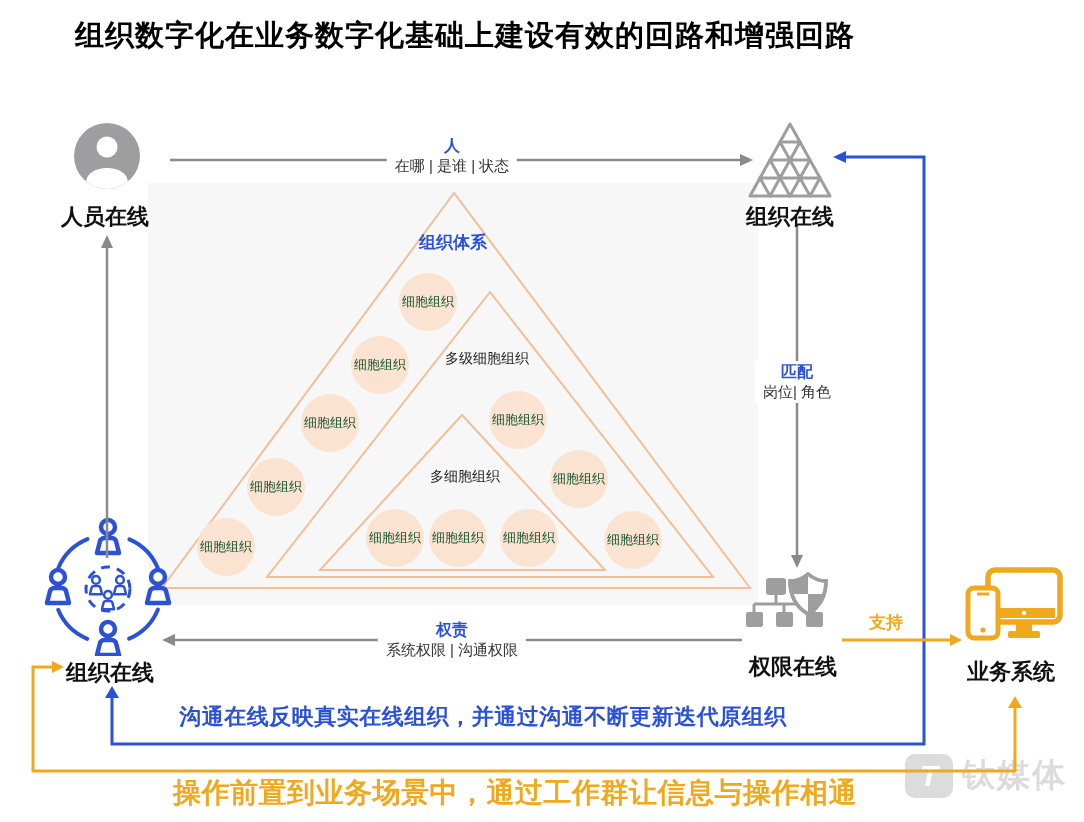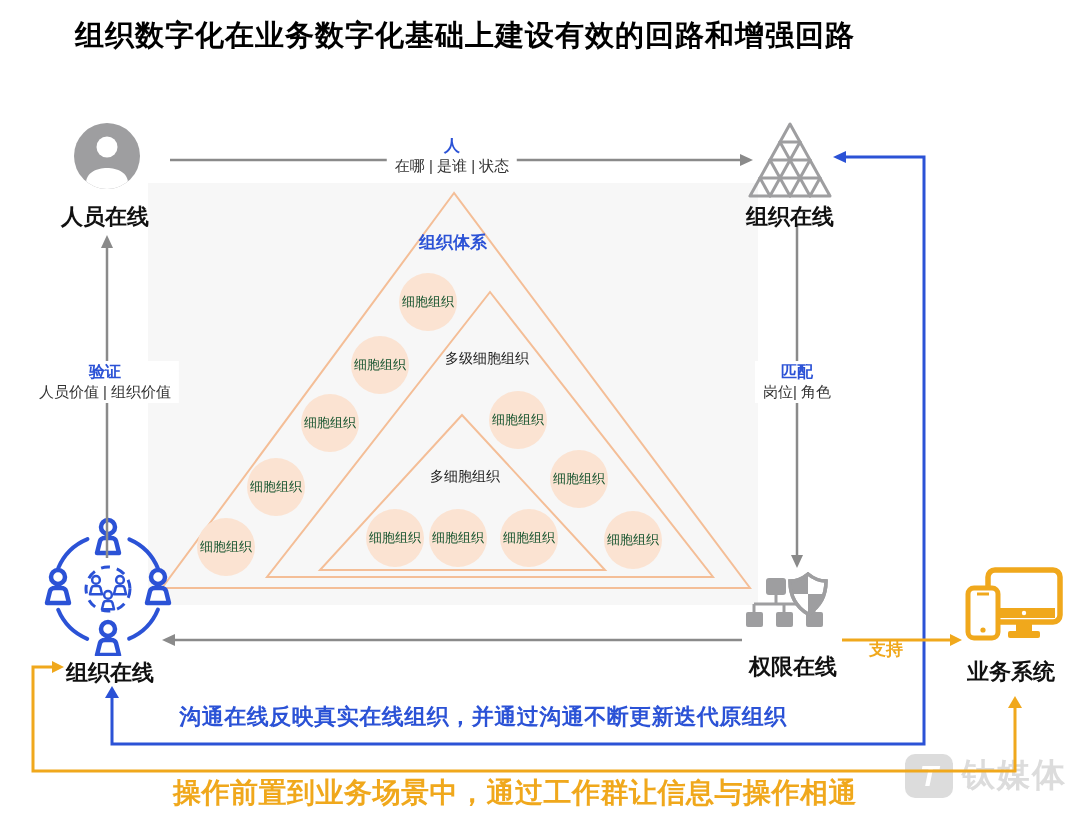--- a/index.html
+++ b/index.html
@@ -176,26 +176,26 @@
   <div class="abs cx node-label" style="left:105px;top:202px">人员在线</div>
   <div class="abs cx node-label" style="left:790px;top:202px">组织在线</div>
   <div class="abs cx node-label" style="left:110px;top:658px">组织在线</div>
   <div class="abs cx node-label" style="left:793px;top:652px">权限在线</div>
   <div class="abs cx node-label" style="left:1011px;top:657px">业务系统</div>
 
   <div class="abs cx edge-label" style="left:452px;top:135px">
     <div class="edge-primary">人</div>
     <div class="edge-secondary">在哪 | 是谁 | 状态</div>
   </div>
-  <div class="abs cx edge-label" style="left:105px;top:361px">
-    <div class="edge-primary">验证</div>
-    <div class="edge-secondary">人员价值 | 组织价值</div>
-  </div>
   <div class="abs cx edge-label" style="left:797px;top:361px">
     <div class="edge-primary">匹配</div>
     <div class="edge-secondary">岗位| 角色</div>
   </div>
-  <div class="abs cx support-label" style="left:886px;top:638px">支持</div>
+  <div class="abs cx edge-label" style="left:452px;top:619px">
+    <div class="edge-primary">权责</div>
+    <div class="edge-secondary">系统权限 | 沟通权限</div>
+  </div>
+  <div class="abs cx support-label" style="left:886px;top:611px">支持</div>
 
   <div class="abs cx note-orange">操作前置到业务场景中，通过工作群让信息与操作相通</div>
   <div class="abs cx note-blue">沟通在线反映真实在线组织，并通过沟通不断更新迭代原组织</div>
 
 </div>
 
 </body></html>

